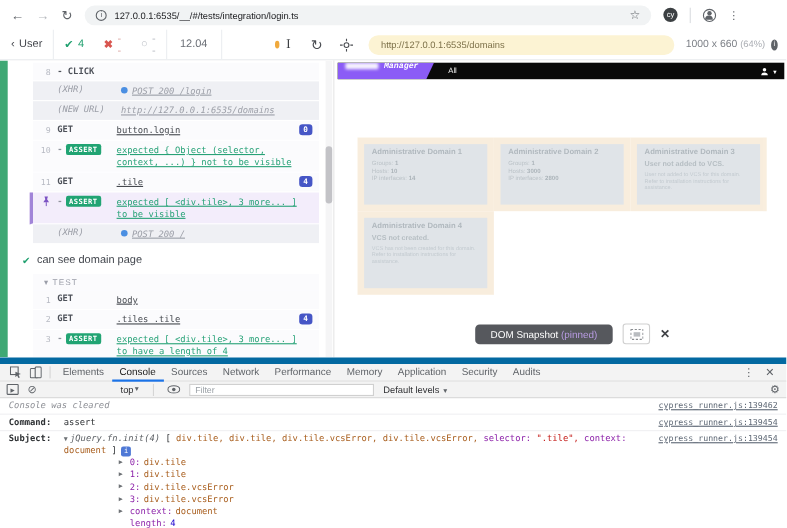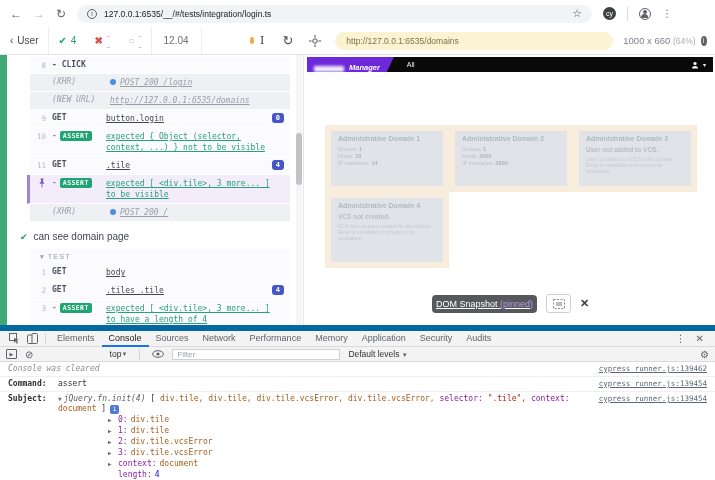--- a/index.html
+++ b/index.html
@@ -80,38 +80,38 @@
   .tcheck { color:#20a06f; font-size:9px; }
   .sechead { margin-left:12px; padding:3px 0 3px 10px; color:#9a9da8; font-size:7.5px;
              letter-spacing:1px; background:#fbfbfd; font-family:"Liberation Sans", sans-serif; }
   .rscroll { position:absolute; right:1px; top:0; bottom:0; width:6px; background:#f5f5f6; }
   .rthumb { position:absolute; right:0; top:78px; width:6px; height:52px; background:#c3c3c7; border-radius:3px; }
 
   
   #app { flex:1; position:relative; background:#fff; border-left:1px solid #e6e6e6; }
   #app-header { position:absolute; top:2px; left:3px; right:2px; height:15px; background:#0a0a0a;
                 display:flex; align-items:center; }
-  .logo { display:flex; align-items:flex-end; gap:5px; background:#6d28d9; height:100%;
-          padding:0 14px 0 7px; clip-path:polygon(0 0, 100% 0, calc(100% - 7px) 100%, 0 100%); }
+  .logo { display:flex; align-items:flex-start; gap:5px; background:#8b5cf6; height:100%;
+          padding:0 14px 0 7px; clip-path:polygon(0 0, 100% 0, calc(100% - 7px) 100%, 0 100%);font-family:Liberation Mono, monospace; }
   .logo-blur { width:30px; height:6px; background:rgba(255,255,255,.92); filter:blur(1.6px); border-radius:1px; }
   .logo-text { color:#fff; font-size:7.5px; font-weight:bold; font-style:italic; }
   .nav-all { color:#f0f0f0; font-size:7px; margin-left:13px; }
   .app-user { margin-left:auto; display:flex; align-items:center; gap:4px; padding-right:7px;
               color:#fff; font-size:6px; }
   #tiles { position:absolute; left:21px; top:70px; width:372px; display:flex; flex-wrap:wrap; opacity:.5; }
   .tile { width:124px; height:67px; background:#f3ddbd; padding:6px; }
   .tile.tall { height:76px; }
   .tinner { width:100%; height:100%; background:#c2cbd3; padding:4px 7px; overflow:hidden; }
   .ttl { font-size:7px; font-weight:bold; color:#64737e; margin-bottom:4px; }
   .tstat { font-size:5.5px; color:#76848e; line-height:7px; }
   .tstat b { color:#5a6a75; }
   .tsub { font-size:6.5px; color:#6f7e88; font-weight:bold; margin:2px 0 3px; }
   .tbody { font-size:5px; color:#8795a0; line-height:6px; }
   #snapctl { position:absolute; left:128px; top:239px; display:flex; align-items:center; gap:9px; }
-  .tip { background:#56585d; color:#fff; border-radius:4px; padding:4px 4px; font-size:9px;text-decoration:underline; }
+  .tip { background:#56585d; color:#fff; border-radius:4px; padding:4px 14px; font-size:9px; }
   .tip .pinned { color:#b89be2; }
   .hlbtn { width:25px; height:19px; background:#fff; border:1px solid #cfcfcf; border-radius:3px;
            display:flex; align-items:center; justify-content:center; }
   .xbtn { color:#3f4145; font-size:11px; font-weight:bold; }
 
   
   #devtools { position:absolute; top:325px; left:0; width:715px; height:155px; background:#fff;
               border-top:6px solid #0369a1; }
   .dtbar { height:16px; background:#f3f3f3; border-bottom:1px solid #dadada; display:flex;
            align-items:center; padding:0 5px; font-size:9px; color:#5f6368; }

